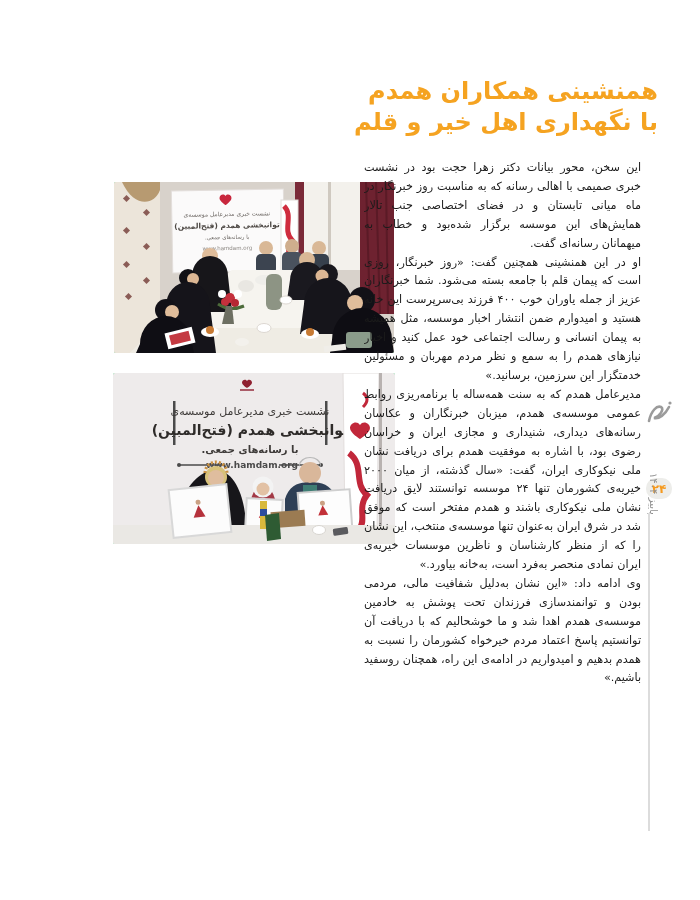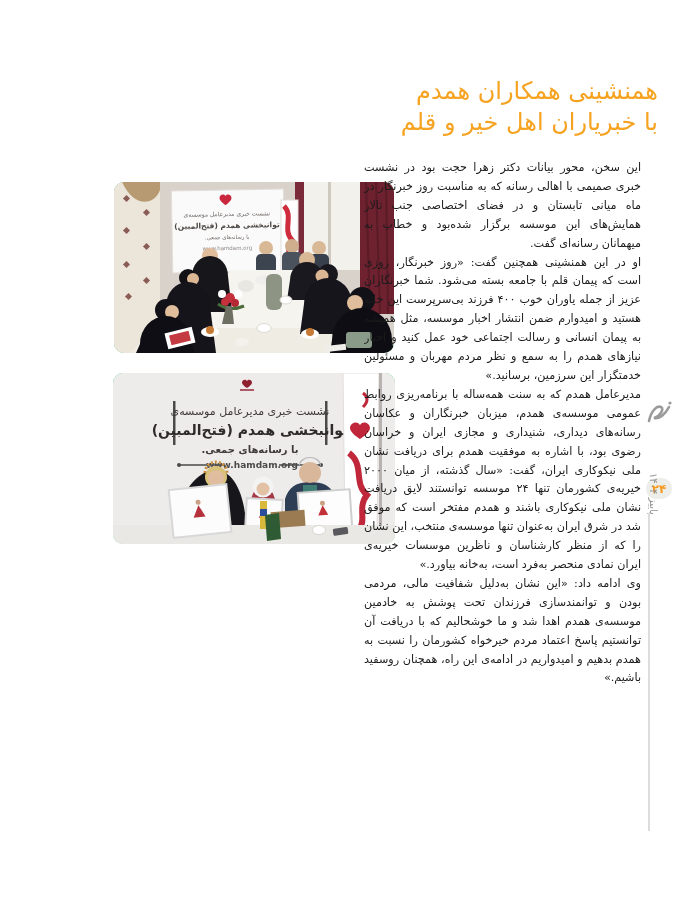--- a/index.html
+++ b/index.html
@@ -1,50 +1,50 @@
 <!DOCTYPE html>
 <html lang="fa"><head>
 <meta charset="utf-8">
 <style>
   html,body{margin:0;padding:0;background:#ffffff;}
   body{width:700px;height:900px;position:relative;font-family:"DejaVu Sans",sans-serif;overflow:hidden;}
   .page{position:absolute;inset:0;background:#ffffff;}
 
   
   .headline{position:absolute;top:76px;right:42px;margin:0;direction:rtl;text-align:right;
-            font-size:24px;font-weight:normal;line-height:31px;color:#F5A321;}
+            font-size:24px;font-weight:bold;line-height:31px;color:#F5A321;}
 
   
   .body-text{position:absolute;top:159px;right:59px;width:277px;height:676px;overflow:hidden;
              direction:rtl;text-align:justify;font-size:11.2px;line-height:18.9px;color:#1b1b1b;}
   .body-text p{margin:0;padding:0;}
 
   
-  .photo{position:absolute;border-radius:10px;overflow:hidden;background:#22c55e;}
+  .photo{position:absolute;border-radius:2px;overflow:hidden;background:#22c55e;}
   #photo1{left:74px;top:166px;width:280px;height:171px;}
   #photo2{left:73px;top:357px;width:282px;height:171px;}
   .photo svg{display:block;width:100%;height:100%;}
 
   
   .side-logo{position:absolute;left:645px;top:399px;width:30px;height:28px;}
   .page-badge{position:absolute;left:646px;top:430px;width:26px;height:21px;background:#EDEDEA;
               border-radius:10px;display:flex;align-items:center;justify-content:center;
               color:#F5991D;font-size:12px;font-weight:bold;margin-top:48px;}
   .issue-date{position:absolute;left:648px;top:455px;height:60px;writing-mode:vertical-rl;
               direction:rtl;color:#8F8F8F;font-size:10px;letter-spacing:1px;white-space:nowrap;}
   .side-rule{position:absolute;left:648px;top:513px;width:1.5px;height:318px;background:#DCDCDC;}
 </style>
 </head>
 <body>
 
 <div class="page">
 
   <h1 class="headline">
     <div>همنشینی همکاران همدم</div>
-    <div>با خبریاران اهل خیر و قلم</div>
+    <div>با نگهداری اهل خیر و قلم</div>
   </h1>
 
   <figure class="photo" id="photo1">
     <svg viewBox="0 0 280 171" xmlns="http://www.w3.org/2000/svg">
       <rect x="0" y="0" width="280" height="171" fill="#d8d2cb"></rect>
 
       <rect x="0" y="0" width="46" height="171" fill="#ece5da"></rect>
       <g fill="#7a453f" opacity="0.85">
         <rect x="10" y="14" width="5" height="5" transform="rotate(45 12.5 16.5)"></rect>
         <rect x="30" y="28" width="5" height="5" transform="rotate(45 32.5 30.5)"></rect>

